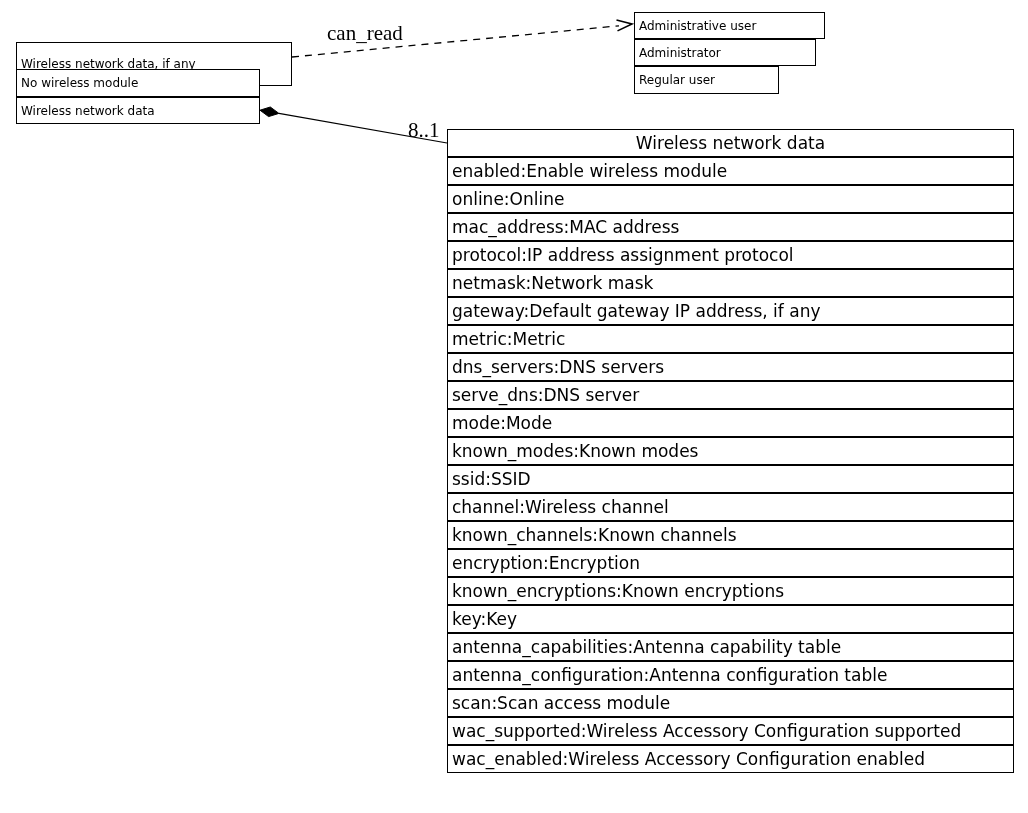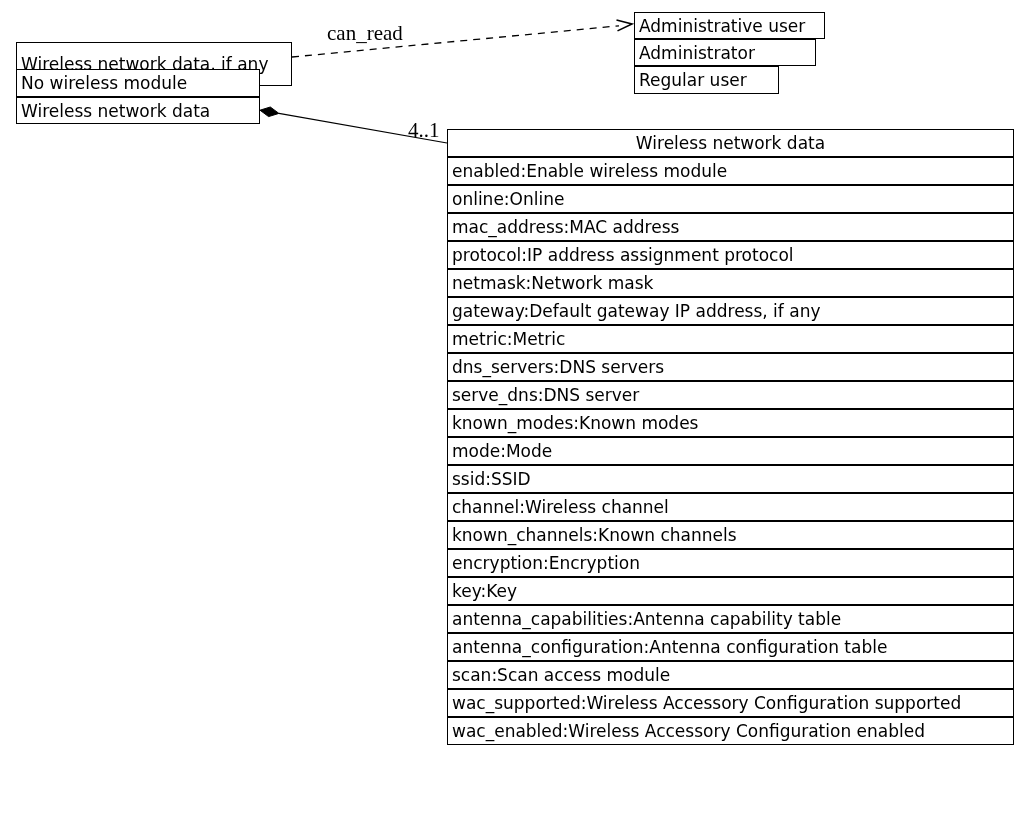--- a/index.html
+++ b/index.html
@@ -19,21 +19,21 @@
     pointer-events: none;
   }
   .nrow {
     position: absolute;
     box-sizing: border-box;
     border: 1px solid #000000;
     background: #ffffff;
     display: flex;
     align-items: center;
     padding: 0 4px;
-    font-size: 17px;
+    font-size: 12px;
     white-space: nowrap;
     overflow: hidden;
   }
   .class-table {
     position: absolute;
     left: 447px;
     top: 129px;
     width: 567px;
   }
   .trow {
@@ -71,39 +71,40 @@
 
   <div class="nrow" style="left:16px; top:42px; width:276px; height:44px;">Wireless network data, if any</div>
   <div class="nrow" style="left:16px; top:69px; width:244px; height:28px;">No wireless module</div>
   <div class="nrow" style="left:16px; top:97px; width:244px; height:27px;">Wireless network data</div>
 
   <div class="nrow" style="left:634px; top:12px; width:191px; height:27px;">Administrative user</div>
   <div class="nrow" style="left:634px; top:39px; width:182px; height:27px;">Administrator</div>
   <div class="nrow" style="left:634px; top:66px; width:145px; height:28px;">Regular user</div>
 
   <span class="edge-label" style="left:327px; top:23px;">can_read</span>
-  <span class="edge-label" style="left:408px; top:120px;">4..1</span>
+  <span class="edge-label" style="left:408px; top:120px;">8..1</span>
 
   <div class="class-table">
     <div class="trow title-row">Wireless network data</div>
     <div class="trow">enabled:Enable wireless module</div>
     <div class="trow">online:Online</div>
     <div class="trow">mac_address:MAC address</div>
     <div class="trow">protocol:IP address assignment protocol</div>
     <div class="trow">netmask:Network mask</div>
     <div class="trow">gateway:Default gateway IP address, if any</div>
     <div class="trow">metric:Metric</div>
     <div class="trow">dns_servers:DNS servers</div>
     <div class="trow">serve_dns:DNS server</div>
+    <div class="trow">mode:Mode</div>
     <div class="trow">known_modes:Known modes</div>
-    <div class="trow">mode:Mode</div>
     <div class="trow">ssid:SSID</div>
     <div class="trow">channel:Wireless channel</div>
     <div class="trow">known_channels:Known channels</div>
     <div class="trow">encryption:Encryption</div>
+    <div class="trow">known_encryptions:Known encryptions</div>
     <div class="trow">key:Key</div>
     <div class="trow">antenna_capabilities:Antenna capability table</div>
     <div class="trow">antenna_configuration:Antenna configuration table</div>
     <div class="trow">scan:Scan access module</div>
     <div class="trow">wac_supported:Wireless Accessory Configuration supported</div>
     <div class="trow">wac_enabled:Wireless Accessory Configuration enabled</div>
   </div>
 
 </div>
 

